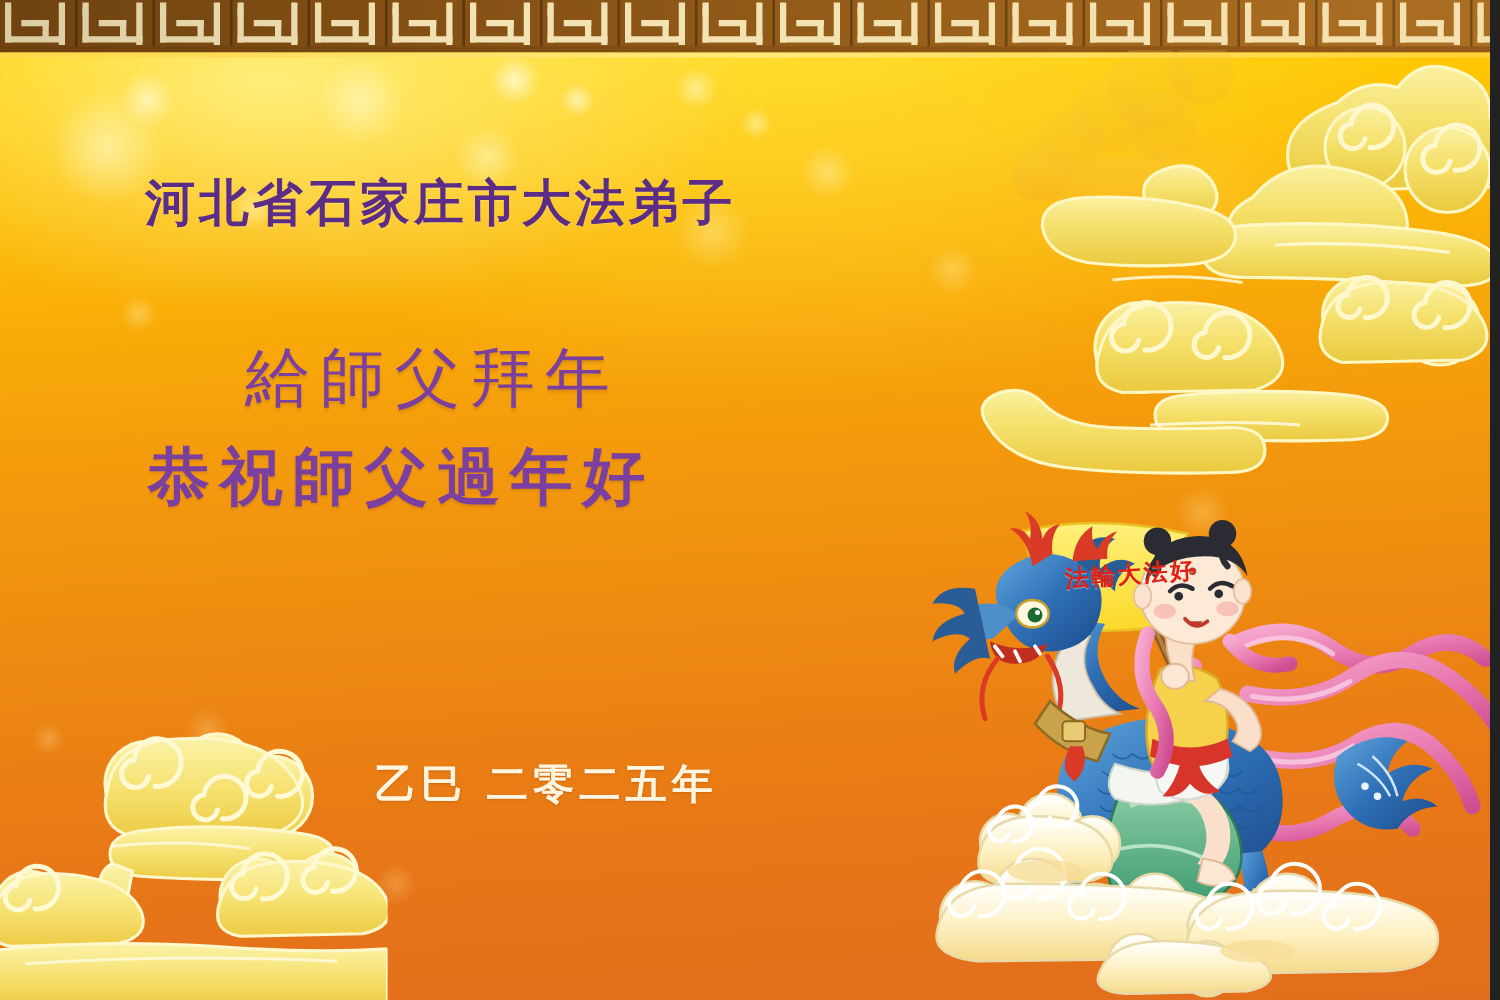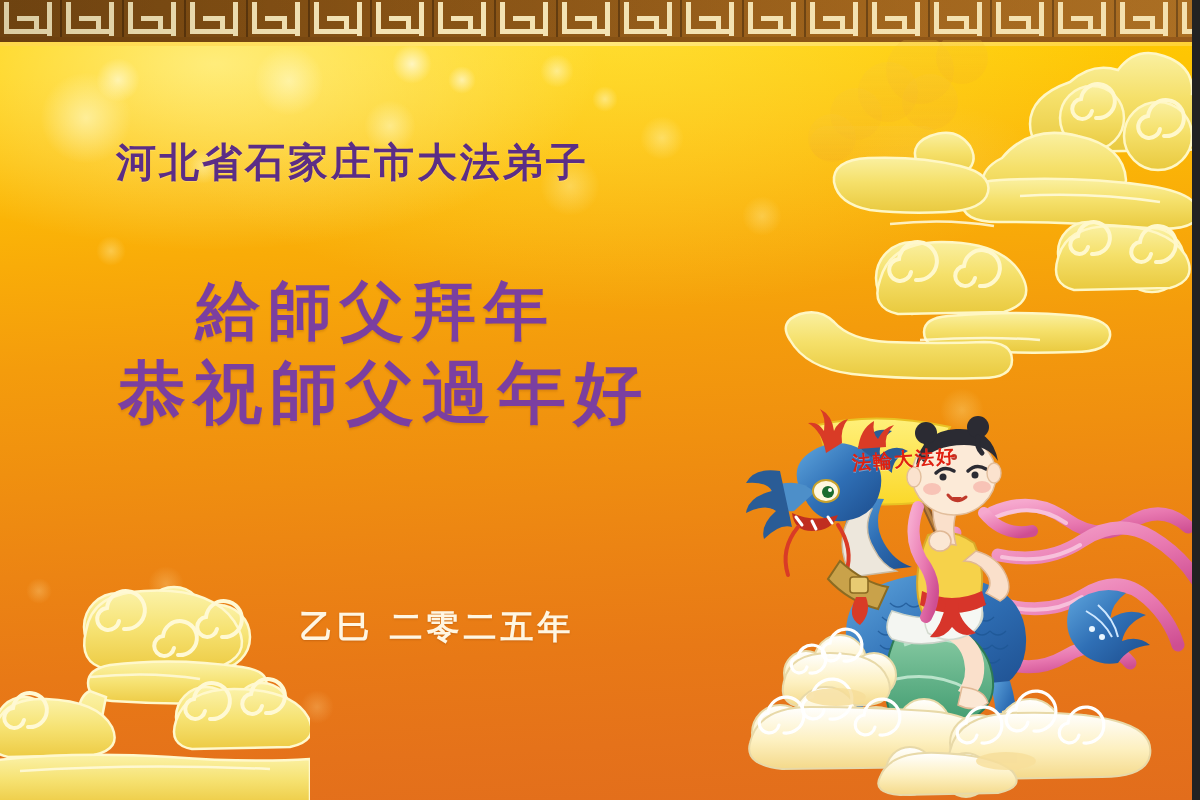--- a/index.html
+++ b/index.html
@@ -69,27 +69,27 @@
   
   .region{
     position:absolute;left:116px;top:135px;
     font-size:40px;font-weight:700;letter-spacing:3px;
     color:#5B2D86;white-space:nowrap;
     font-family:"DejaVu Sans","Liberation Sans",sans-serif;
     text-shadow:0 1px 0 rgba(255,255,255,.20);
   }
   .greet1{
     position:absolute;left:196px;top:268px;
-    font-size:64px;font-weight:700;letter-spacing:8px;
+    font-size:52px;font-weight:400;letter-spacing:8px;
     color:#7B3FA0;white-space:nowrap;
     text-shadow:0 2px 2px rgba(120,60,10,.18);
   }
   .greet2{
     position:absolute;left:118px;top:348px;
-    font-size:68px;font-weight:700;letter-spacing:8px;
+    font-size:50px;font-weight:700;letter-spacing:8px;
     color:#7B3FA0;white-space:nowrap;
     text-shadow:0 2px 2px rgba(120,60,10,.18);
   }
   .datetxt{
     position:absolute;left:300px;top:605px;
     font-size:33px;font-weight:700;letter-spacing:4px;
     color:#FFF6E2;white-space:nowrap;
     text-shadow:0 1px 2px rgba(150,70,10,.35);
   }
 

